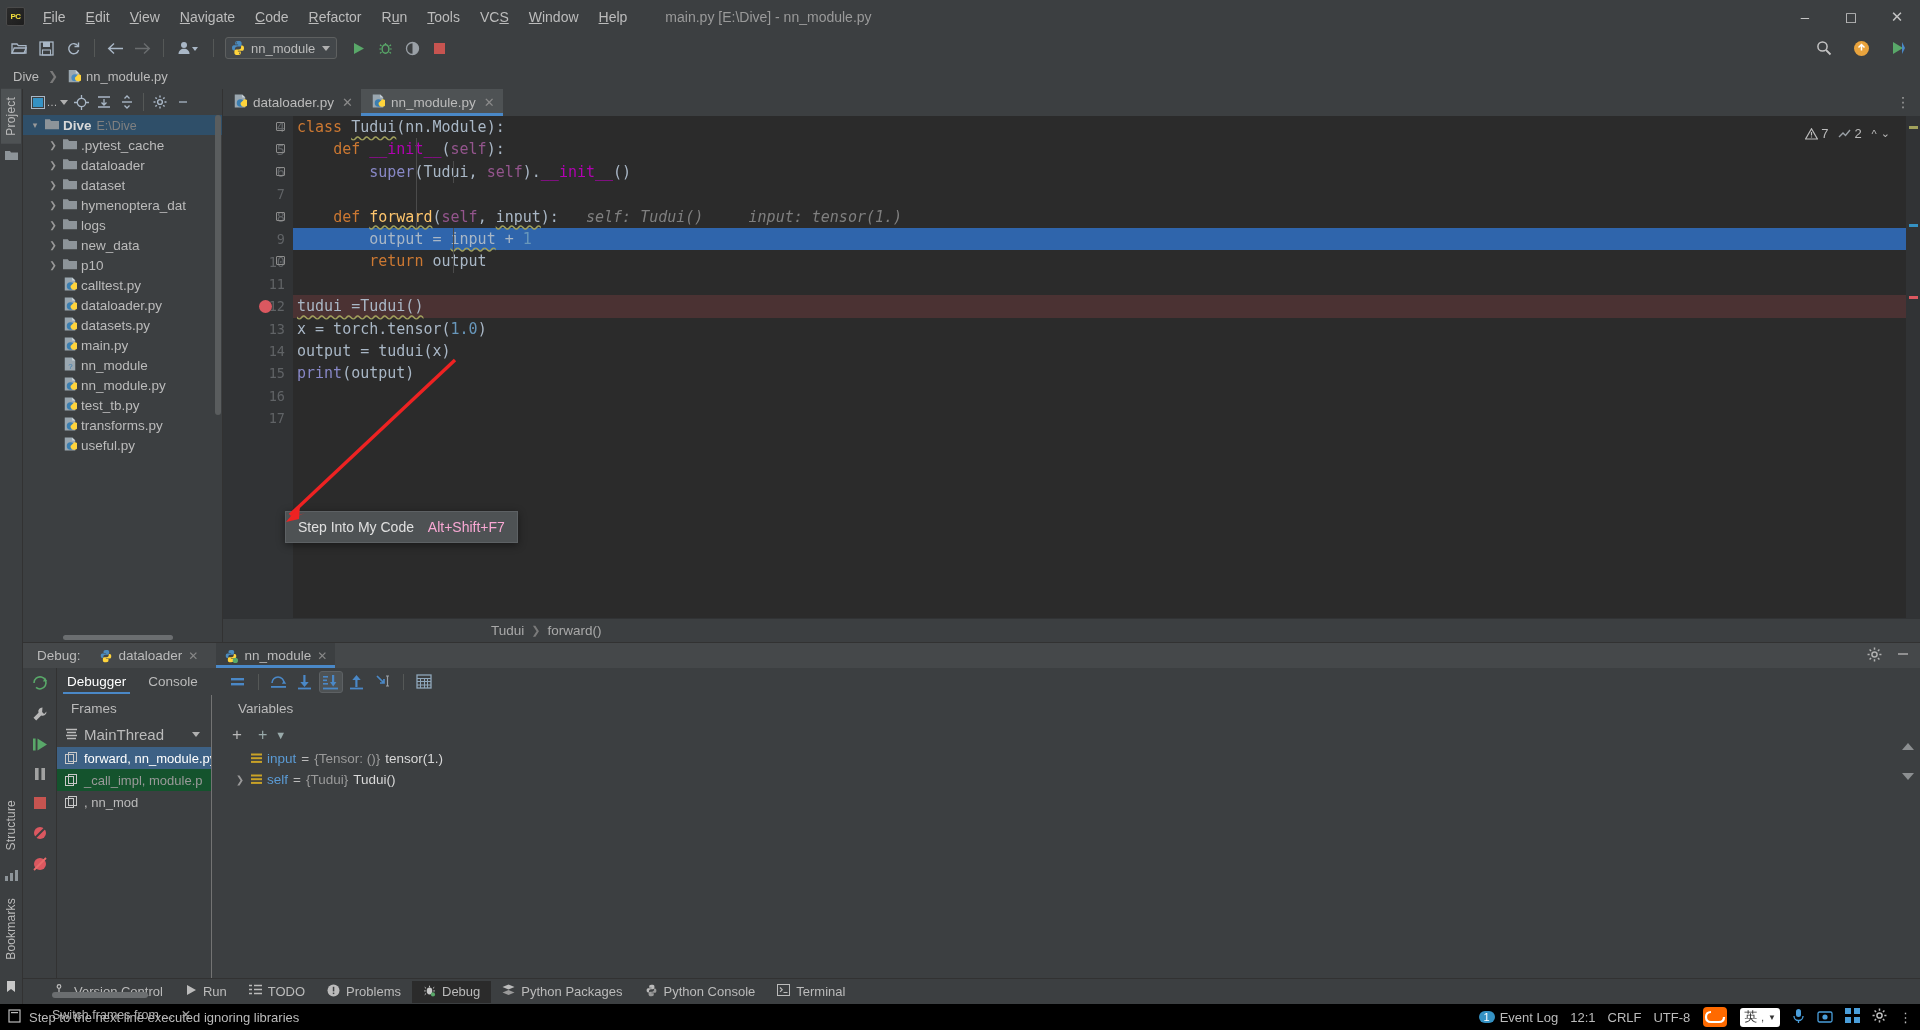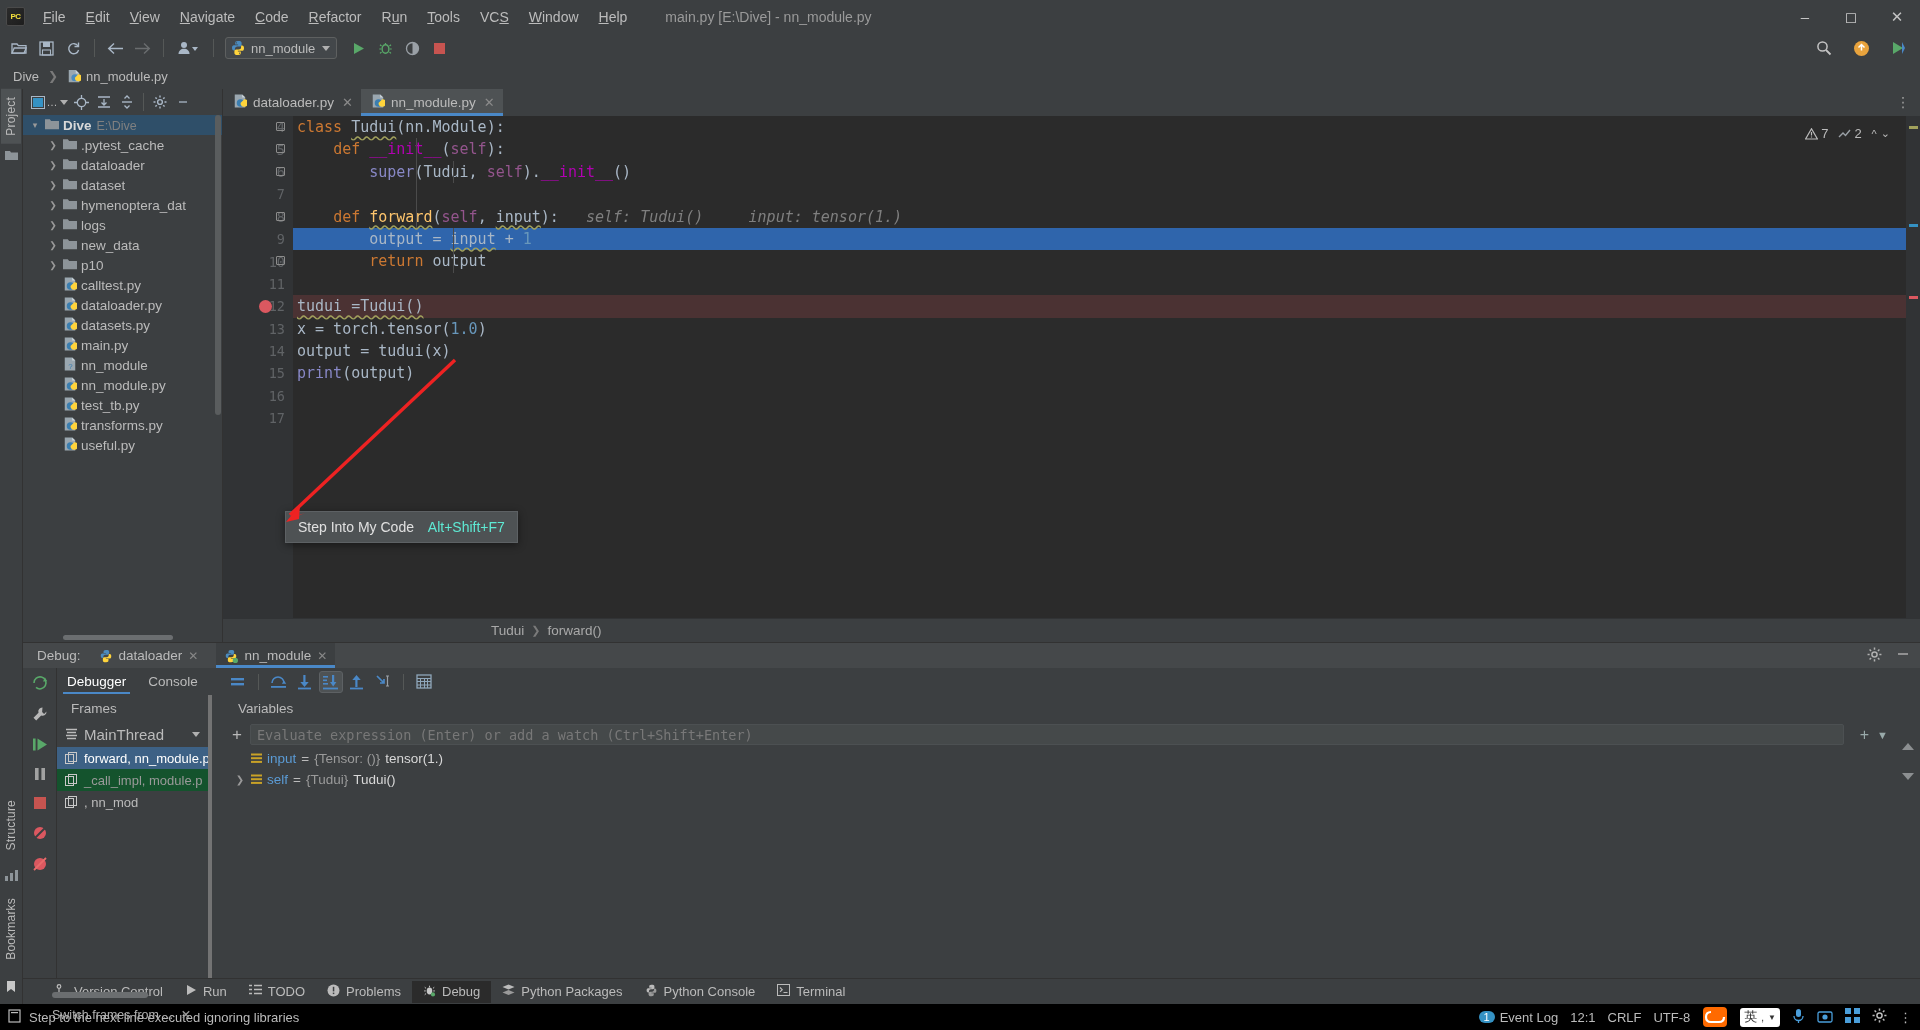--- a/index.html
+++ b/index.html
@@ -178,21 +178,21 @@
     height:27px; flex:0 0 27px; display:flex; align-items:center; gap:2px; position:relative;
   }
   .dbg-subtab { font-size:13.5px; padding:3px 10px; color:#bbbbbb; position:relative;}
   .dbg-subtab.active{ color:#ffffff; }
   .dbg-subtab.active::after{content:"";position:absolute;left:6px;right:6px;bottom:-2px;height:2px;background:#4a88c7;}
   .dsep { width:1px;height:16px;background:#555857;margin:0 6px; }
   .dbtn { width:24px;height:22px;display:flex;align-items:center;justify-content:center;color:#6a9ec9;border-radius:3px;}
   .dbtn.pressed{ background:#4e5254; border:1px solid #5d6164;}
 
   .panes { flex:1 1 auto; display:flex; min-height:0; }
-  .frames-pane { width:155px; flex:0 0 155px; display:flex;flex-direction:column; border-right:4px solid #737373;}
+  .frames-pane { width:155px; flex:0 0 155px; display:flex;flex-direction:column; border-right:1px solid #737373;}
   .pane-title { height:26px; display:flex;align-items:center;padding-left:14px;font-size:13.5px;color:#bbbbbb;flex:0 0 26px;}
   .thread-row { height:26px; display:flex;align-items:center;gap:6px;padding-left:8px;font-size:15px;color:#bbbbbb;}
   .frame-row { height:22px; display:flex;align-items:center;gap:6px;padding-left:8px;font-size:13px;color:#bbbbbb;white-space:nowrap;overflow:hidden;}
   .frame-row.sel { background:#3d6185; color:#ffffff;}
   .frame-row.lib { background:#14532d; color:#9a9a9a;}
   .frame-icon{width:13px;height:13px;flex:0 0 13px;}
 
   .vars-pane { flex:1 1 auto; display:flex;flex-direction:column; min-width:0;margin-left:12px;}
   .vars-head { height:26px; display:flex;align-items:center; padding-left:14px; font-size:13.5px; color:#bbbbbb; flex:0 0 26px;}
   .eval-row { height:27px; display:flex;align-items:center;gap:8px;padding-left:8px;flex:0 0 27px;}
@@ -210,21 +210,21 @@
   .var-type{ color:#9a9a9a; }
   .var-val{ color:#d8d8d8; }
 
   .vscroll-col{ width:24px;flex:0 0 24px;display:flex;flex-direction:column;align-items:center;gap:12px;padding-top:42px;}
 
   .tooltip {
     position:absolute; background:#4e5254; border:1px solid #5d6164;
     padding:7px 12px; font-size:14px; color:#e0e0e0; z-index:60;
     box-shadow:0 2px 8px rgba(0,0,0,.45); white-space:nowrap;
   }
-  .tooltip .sc{ color:#5eead4; margin-left:10px; }
+  .tooltip .sc{ color:#f9a8d4; margin-left:10px; }
 
   .switchframes {
     position:absolute; left:52px; bottom:8px; display:flex; align-items:center; gap:8px;
     font-size:12.5px; color:#b0b0b0; z-index:20;
   }
 
   
   .bottombar { height:26px; flex:0 0 26px; background:#3c3f41; display:flex; align-items:center; padding-left:22px; gap:0; border-top:1px solid #323232;}
   .bb {
     display:flex; align-items:center; gap:6px; padding:3px 11px; font-size:13px; color:#bbbbbb; height:22px;
@@ -871,21 +871,20 @@
                       <span><module>, nn_mod</module></span>
                     </div>
                   </div>
                 <div style="flex:1"></div>
               </div>
 
               <div class="vars-pane">
                 <div class="vars-head">Variables</div>
                 <div class="eval-row">
                   <span style="color:#b9b9b9;font-size:17px;line-height:14px;">+</span>
-                  <div class="eval-input">Evaluate expression (Enter) or add a watch (Ctrl+Shift+Enter)</div>
                   <div class="eval-right">
                     <span>+</span>
                     <span style="font-size:11px;">▼</span>
                   </div>
                 </div>
                 <div id="varlist">
                     <div class="var-row">
                       <span class="var-arrow"></span>
                       <svg class="var-ico" viewBox="0 0 11 11">
                         <rect x="0" y="0.5" width="11" height="2" fill="#c9a227"></rect>

